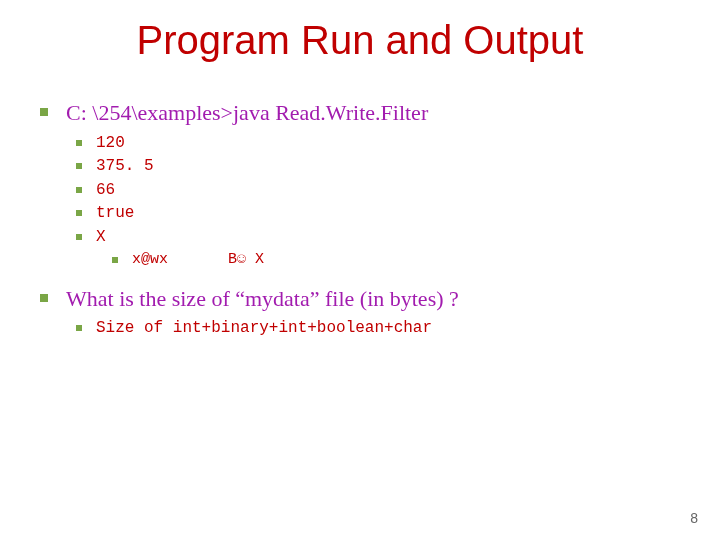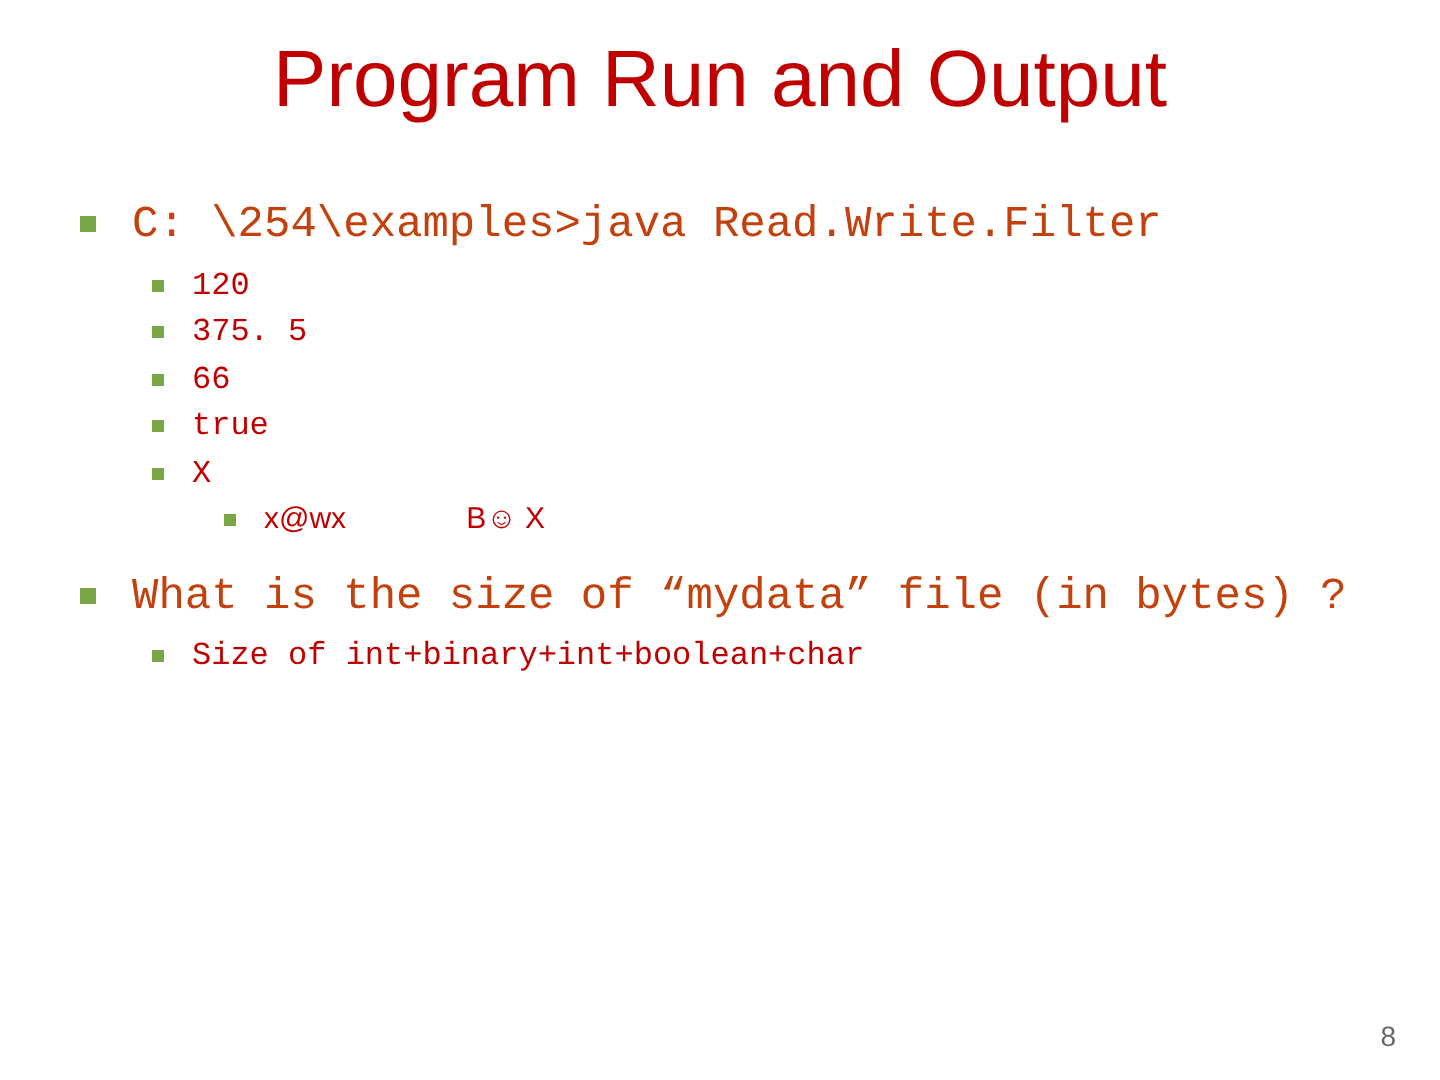--- a/index.html
+++ b/index.html
@@ -20,41 +20,41 @@
   }
   .title {
     font-family: "Comic Sans MS", "Comic Sans", cursive, Verdana, sans-serif;
     color: #c00000;
     font-size: 40px;
     font-weight: 400;
     text-align: center;
     margin: 0 0 36px 0;
   }
   .lvl1 {
-    color: #c2410c;
-    font-family: Liberation Mono, monospace;
+    color: #a21caf;
+    font-family: Liberation Serif, serif;
     font-size: 22px;
     line-height: 1.25;
     margin: 14px 0 6px 0;
     display: flex;
     align-items: flex-start;
   }
   .lvl1-text { flex: 1; }
   .lvl2 {
     color: #c00000;
     font-family: Liberation Mono, monospace;
     font-size: 16px;
     line-height: 1.35;
     margin: 2px 0 2px 36px;
     display: flex;
     align-items: flex-start;
   }
   .lvl3 {
     color: #c00000;
-    font-family: Liberation Sans, sans-serif;
+    font-family: Liberation Mono, monospace;
     font-size: 15px;
     line-height: 1.35;
     margin: 2px 0 2px 72px;
     display: flex;
     align-items: flex-start;
   }
   .sq {
     display: inline-block;
     width: 8px;
     height: 8px;

